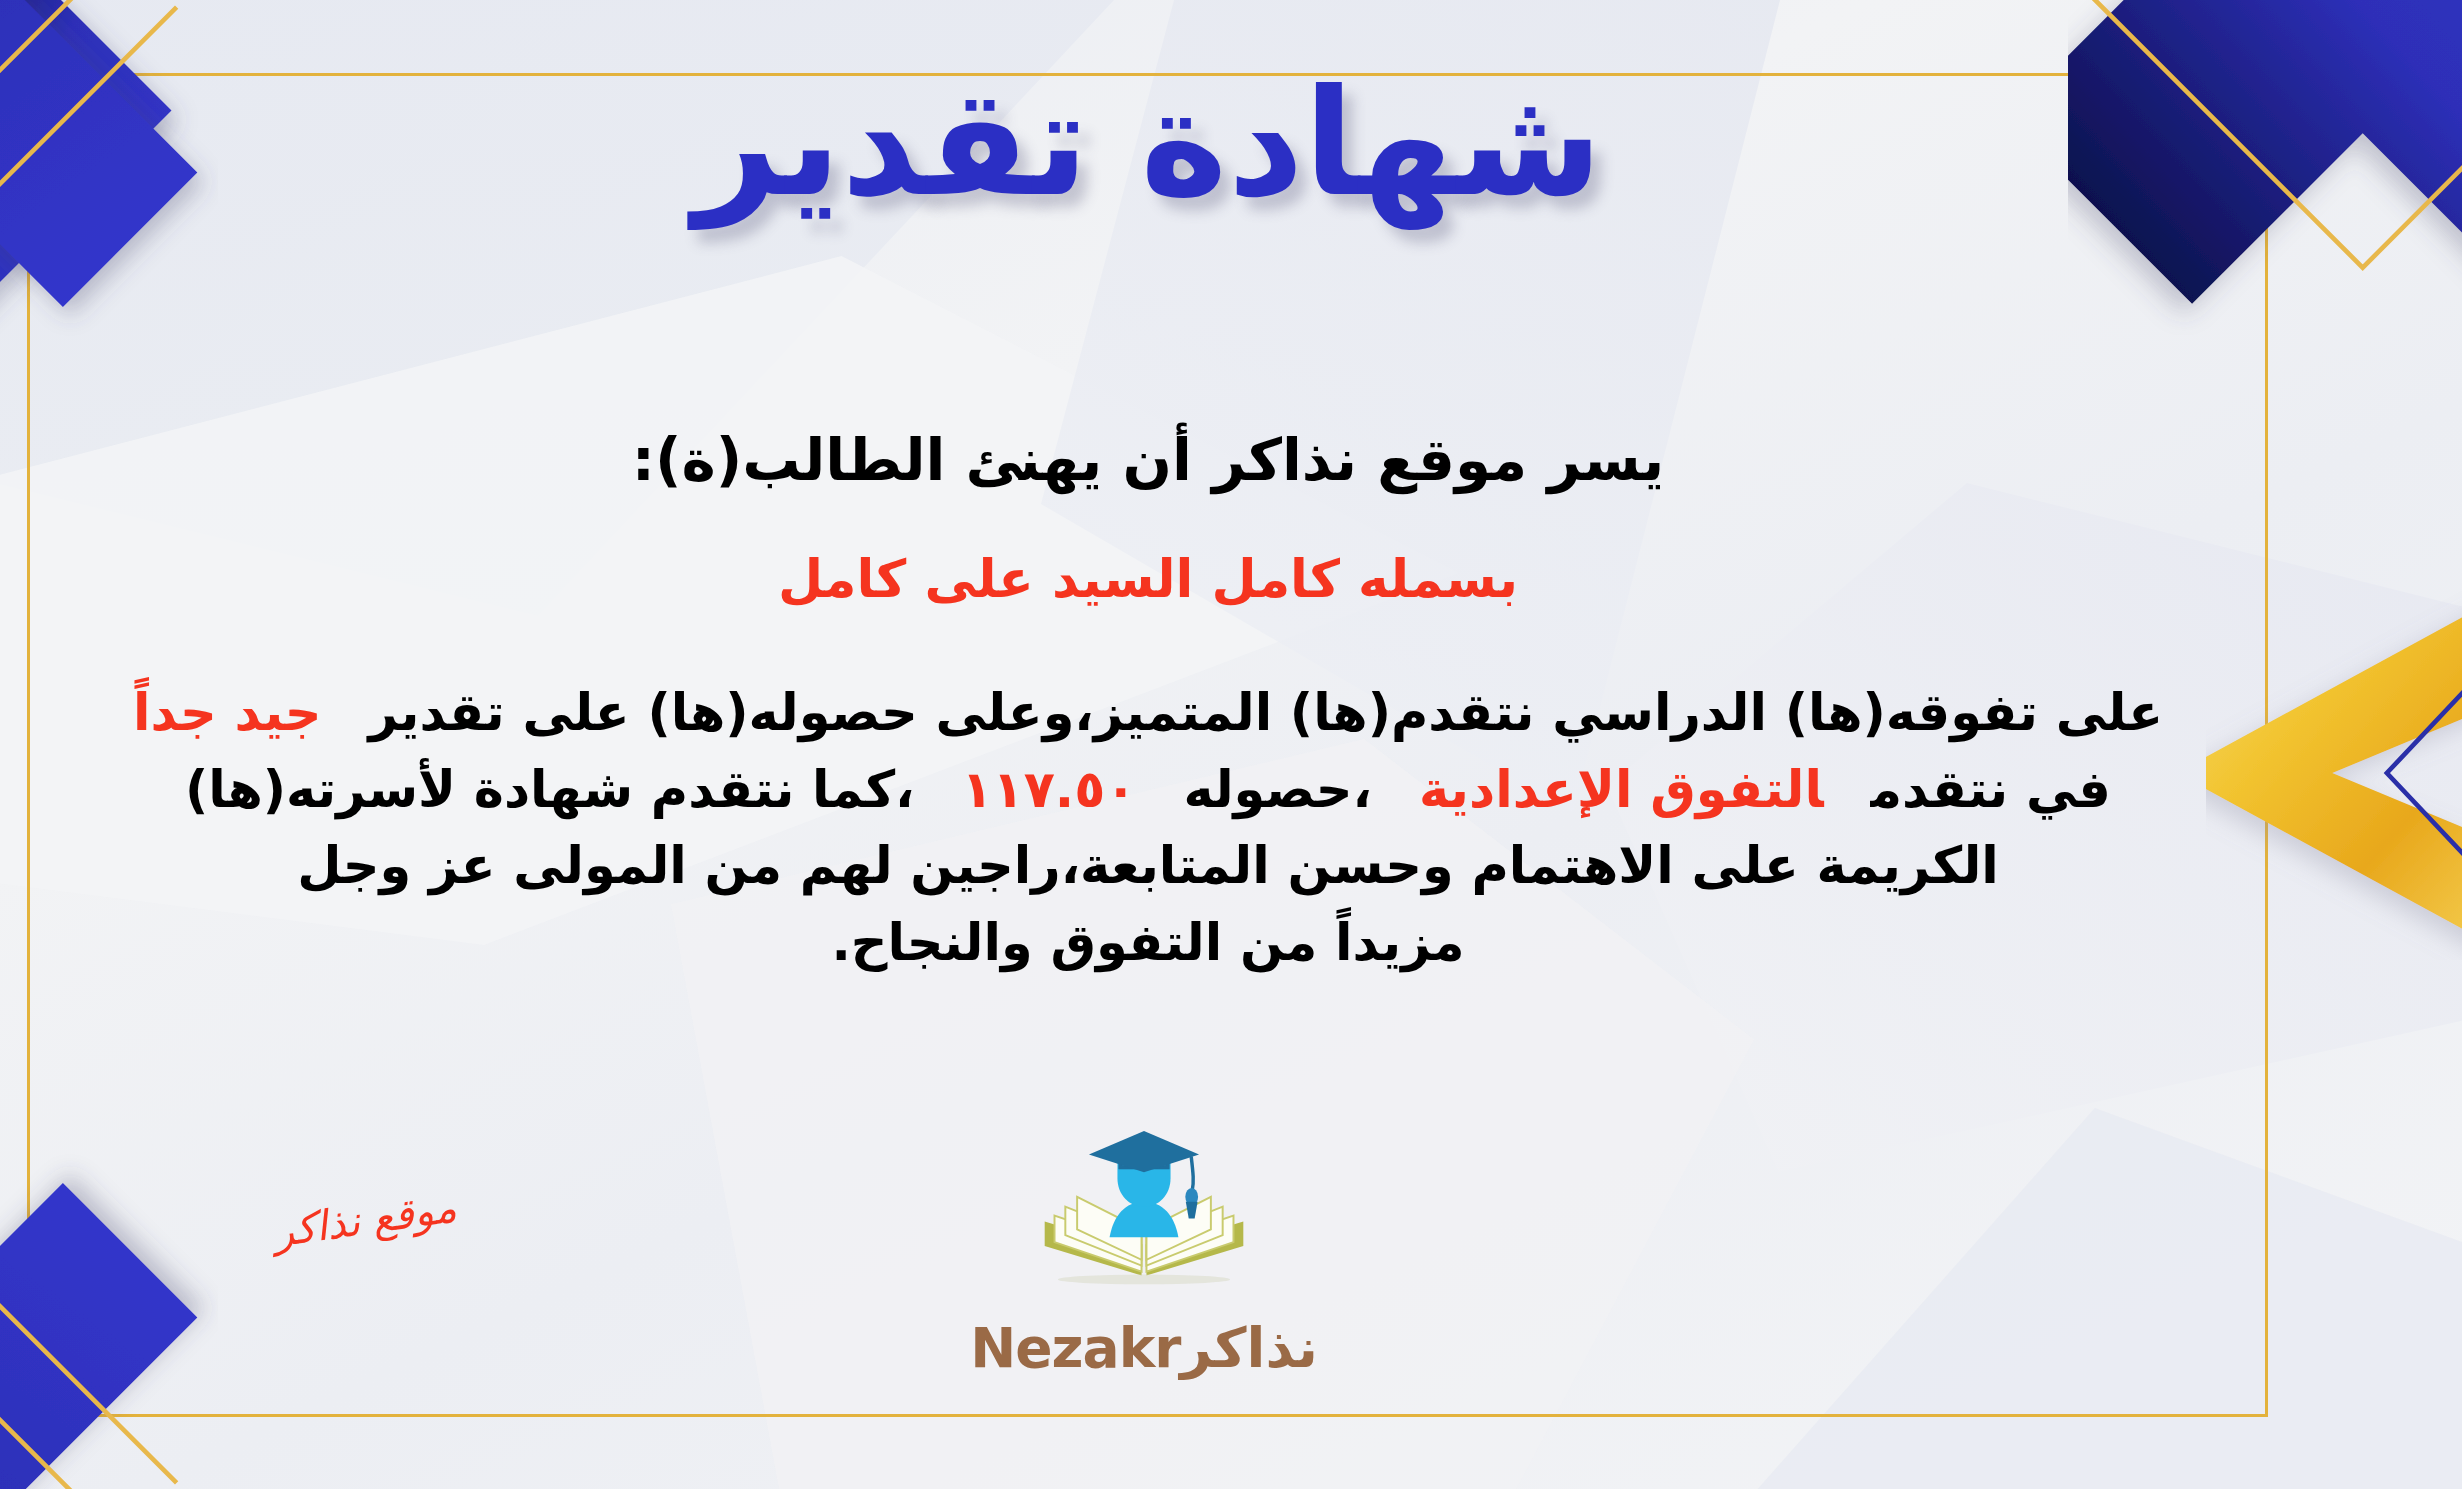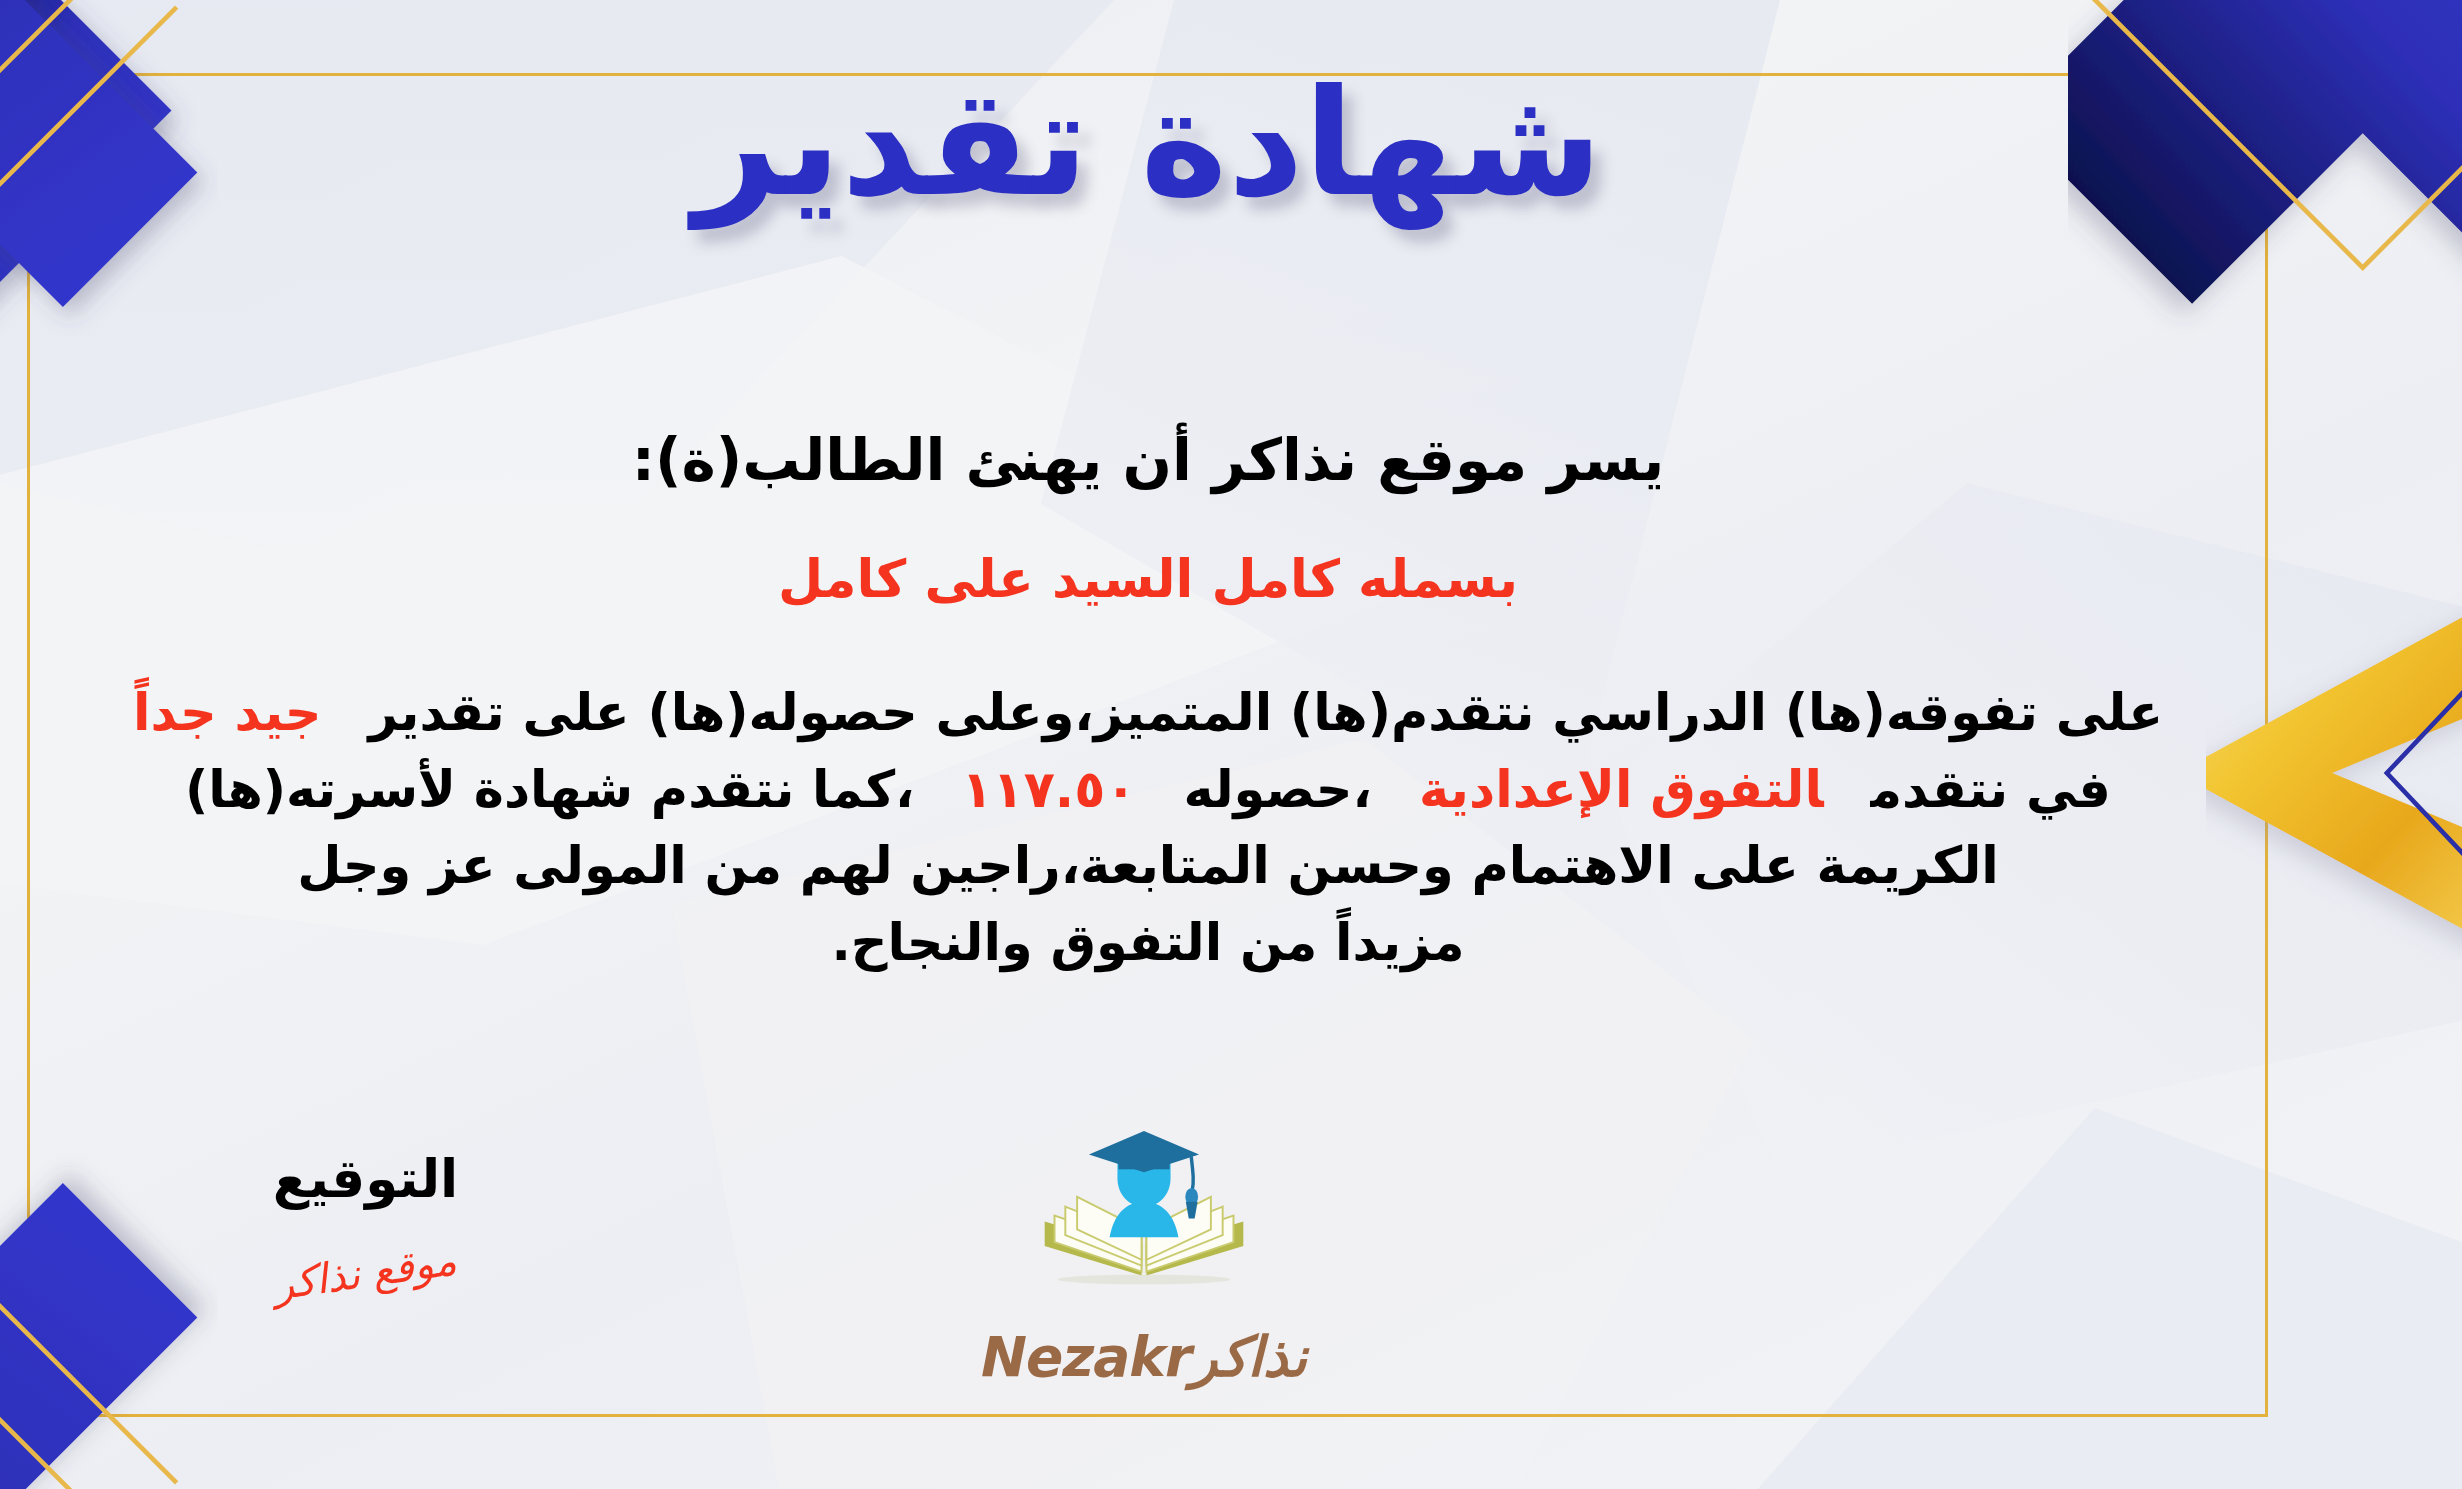--- a/index.html
+++ b/index.html
@@ -183,29 +183,28 @@
   
   .logo-block {
     position: absolute;
     left: 1108px;
     top: 1128px;
     width: 404px;
     text-align: center;
   }
   .logo-art { width: 256px; height: 177px; margin: 0 auto; display: block; }
   .logo-text {
-    margin-top: 24px;
+    margin-top: 15px;
     color: #9a6a46;
     font-size: 55px;
     font-weight: bold;
     letter-spacing: -1px;
     line-height: 1.05;
     white-space: nowrap;
     direction: rtl;
-    font-style: italic;
   }
 </style>
 </head>
 <body>
 
 <div id="certificate">
 
   <div class="bg-base"></div>
   <div class="poly poly-a"></div>
   <div class="poly poly-b"></div>
@@ -305,21 +304,20 @@
         <span>على تفوقه(ها) الدراسي نتقدم(ها) المتميز،وعلى حصوله(ها) على تقدير</span><span class="red gap-r">جيد جداً</span>
       </div>
       <div class="body-line">
         <span>في نتقدم</span><span class="red gap-r gap-l">التفوق الإعدادية</span><span>،حصوله</span><span class="red gap-r gap-l">١١٧.٥٠</span><span>،كما نتقدم شهادة لأسرته(ها)</span>
       </div>
       <div class="body-line">الكريمة على الاهتمام وحسن المتابعة،راجين لهم من المولى عز وجل</div>
       <div class="body-line">مزيداً من التفوق والنجاح.</div>
     </div>
 
     <div class="signature-block">
-      <div class="sig-label">التوقيع</div>
       <div class="sig-mark">موقع نذاكر</div>
     </div>
 
     <div class="logo-block">
       <svg class="logo-art" viewBox="0 0 520 360" xmlns="http://www.w3.org/2000/svg">
 
         <g>
           <path fill="#b5b84a" d="M58 190 L58 240 L255 300 L255 250 Z"></path>
           <path fill="#b5b84a" d="M462 190 L462 240 L265 300 L265 250 Z"></path>
           <path fill="#fdfdf6" stroke="#c9cb6e" stroke-width="4" d="M78 178 L78 232 L255 292 L255 238 Z"></path>

